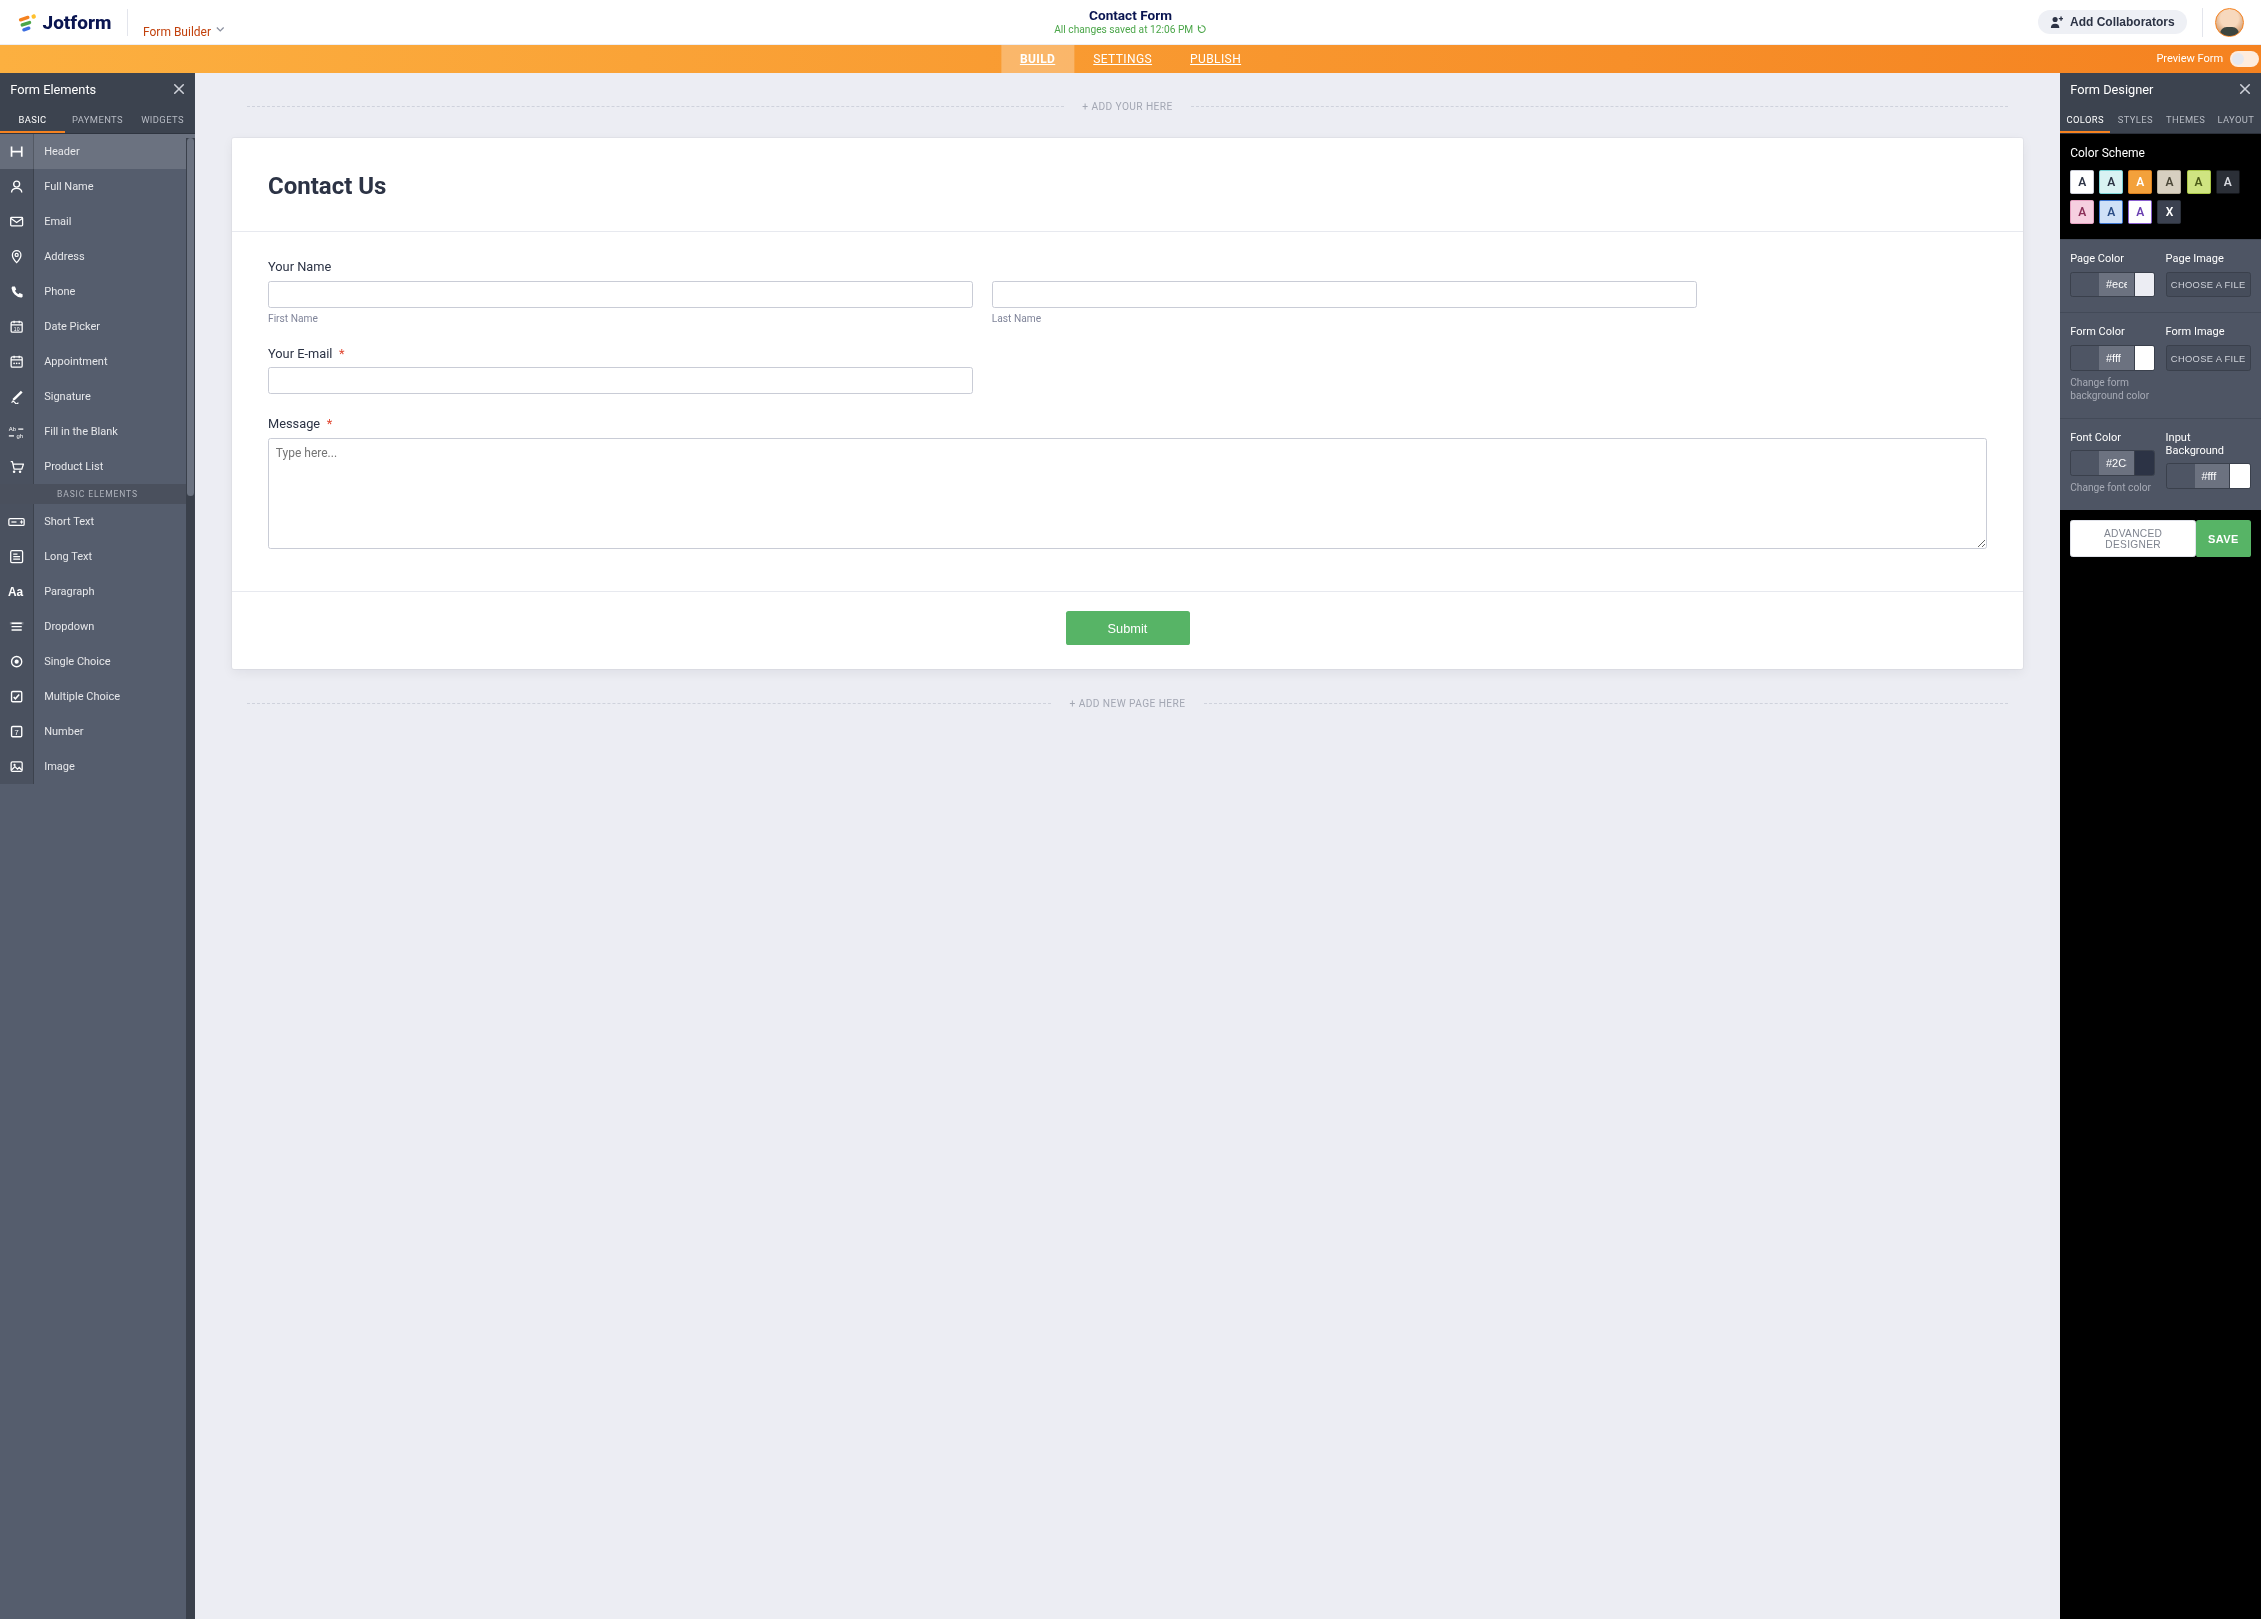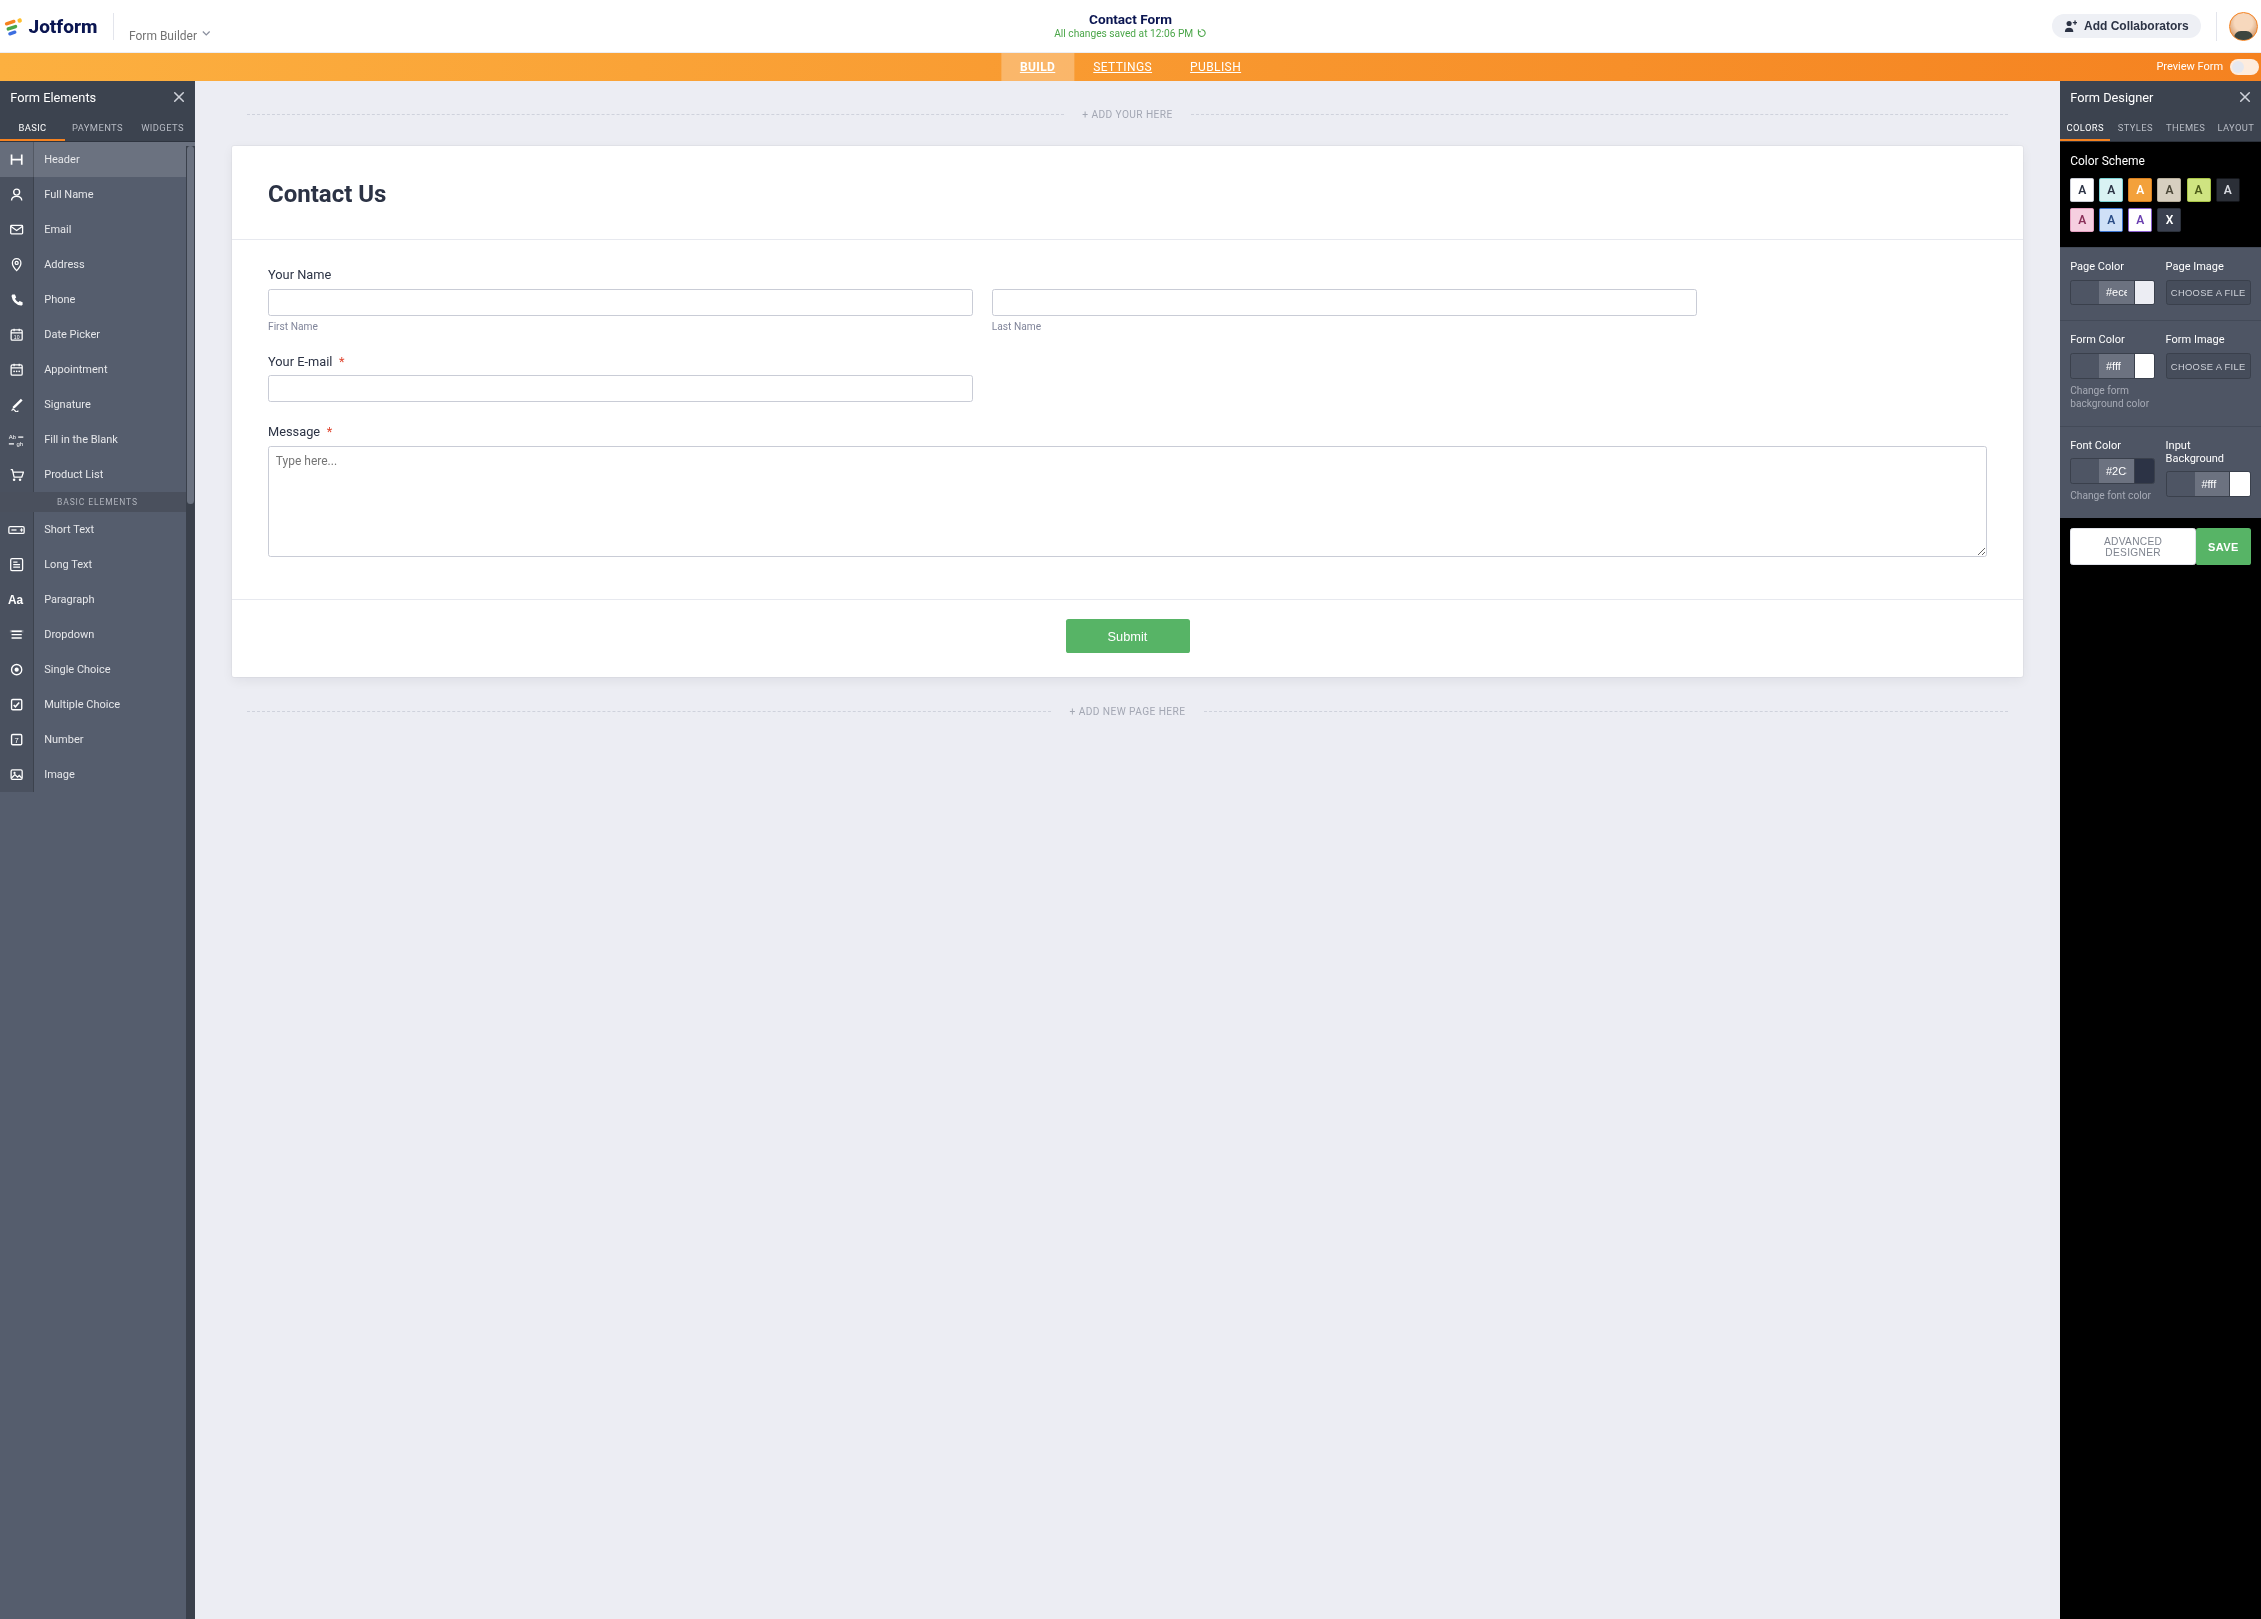--- a/index.html
+++ b/index.html
@@ -7,45 +7,45 @@
   body {
     font-family: -apple-system, BlinkMacSystemFont, "Segoe UI", Roboto, Helvetica, Arial, sans-serif;
     font-size: 12px;
     color: #2c3345;
     background: #ecedf3;
     overflow: hidden;
   }
 
   
   .top-header {
-    height: 53px;
+    height: 45px;
     background: #ffffff;
     display: flex;
     align-items: center;
-    padding: 0 3px;
+    padding: 0 17px;
     border-bottom: 0.9px solid #eceef4;
     position: relative;
   }
   .logo {
     display: flex;
     align-items: center;
     gap: 5.1px;
     font-weight: 800;
     font-size: 19px;
     color: #0a1551;
     padding-right: 15.3px;
     border-right: 0.9px solid #e3e5ec;
     margin-right: 15.3px;
     height: 27px;
   }
   .logo svg { width: 20.4px; height: 20.4px; }
   .form-builder-select {
     display: flex;
     gap: 5.1px;
-    color: #737373;
+    color: #c2410c;
     font-size: 12px;
     cursor: pointer;
     margin-top: 20px;
   }
   .header-center {
     position: absolute;
     left: 50%;
     transform: translateX(-50%);
     text-align: center;
     line-height: 1.1;

